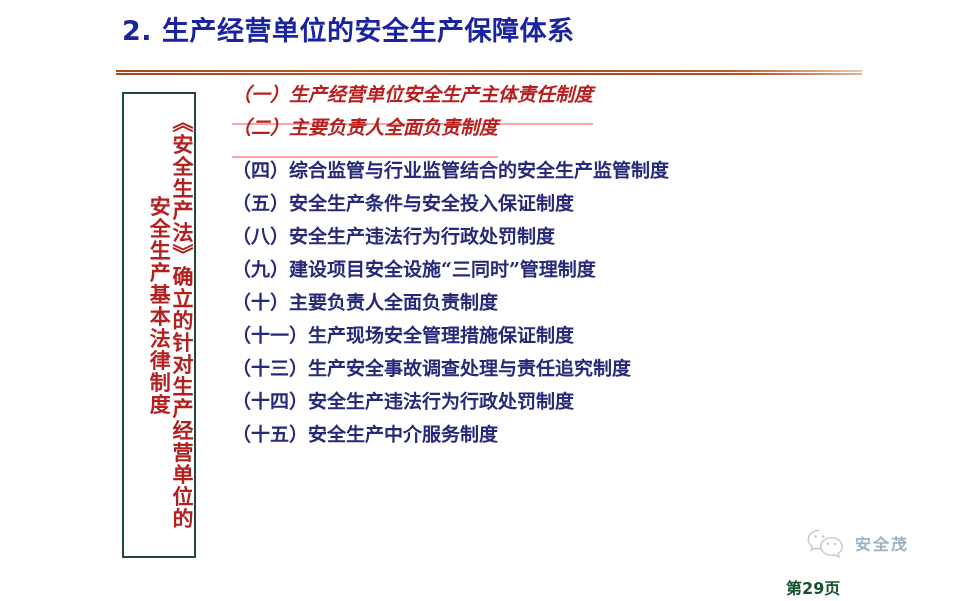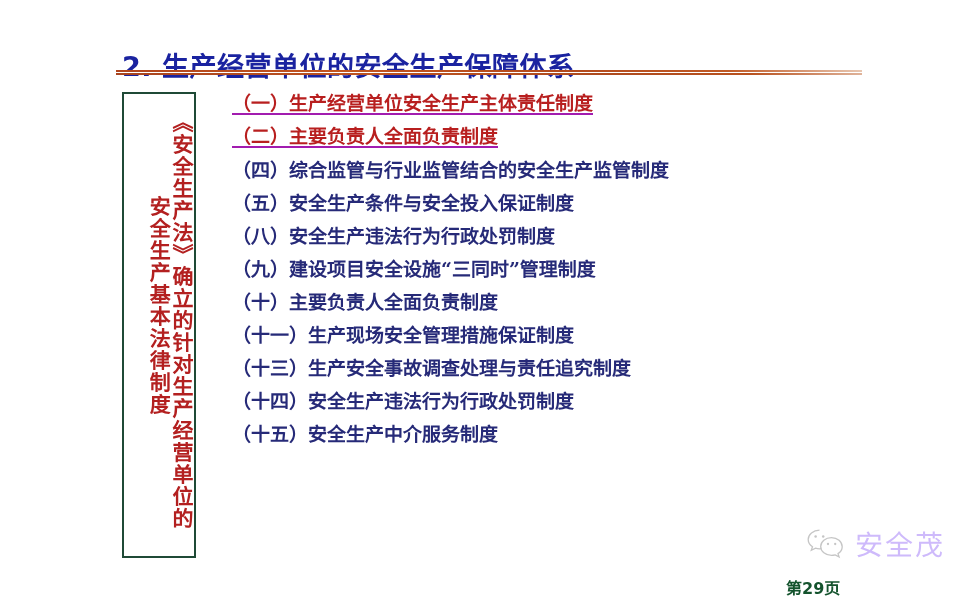--- a/index.html
+++ b/index.html
@@ -28,21 +28,20 @@
   .slide-title {
     position: absolute;
     left: 122px;
     top: 14px;
     font-size: 27px;
     font-weight: bold;
     color: #1a23a0;
     letter-spacing: 0.5px;
     white-space: nowrap;
     line-height: 1.25;
-    margin-top: 36px;
   }
 
   
   .title-rule {
     position: absolute;
     left: 116px;
     top: 70px;
     width: 746px;
     height: 5px;
   }
@@ -122,22 +121,23 @@
     color: #262a78;
     white-space: nowrap;
   }
   .list-item .item-text {
     display: inline-block;
   }
   .list-item.accent {
     color: #b81f1f;
   }
   .list-item.accent .item-text {
-    border-bottom: 2px solid #a21caf;
-    padding-bottom: 0;
+    border-bottom: 2px solid #fca5a5;
+    padding-bottom: 19px;
+    font-style: italic;
   }
 
   
   .watermark {
     position: absolute;
     left: 805px;
     top: 521px;
     width: 150px;
     height: 44px;
     display: flex;
@@ -146,23 +146,23 @@
     opacity: 0.42;
   }
   .wechat-icon {
     width: 42px;
     height: 34px;
     position: relative;
     flex: 0 0 auto;
   }
   .brand-text {
     font-family: "DejaVu Sans", "Liberation Sans", sans-serif;
-    font-size: 28px;
-    font-weight: 400;
-    color: #8b5cf6;
+    font-size: 16px;
+    font-weight: 700;
+    color: #0c4a6e;
     letter-spacing: 2px;
     white-space: nowrap;
   }
 
   
   .page-footer {
     position: absolute;
     left: 786px;
     top: 575px;
     font-family: "DejaVu Sans", "Liberation Sans", sans-serif;

